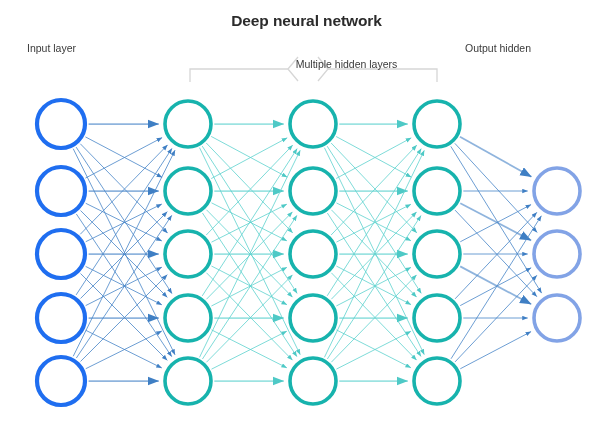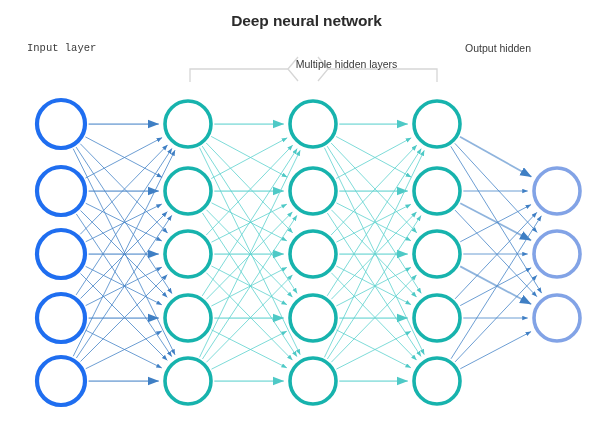--- a/index.html
+++ b/index.html
@@ -39,21 +39,21 @@
     letter-spacing: -0.1px;
     color: #2b2b2b;
   }
   .lbl {
     position: absolute;
     font-size: 10.5px;
     font-weight: normal;
     color: #3a3a3a;
     white-space: nowrap;
   }
-  .lbl-input  { left: 27px;  top: 42px; font-family: Liberation Mono, monospace; }
+  .lbl-input  { left: 27px;  top: 42px; }
   .lbl-hidden { left: 0;  top: 58px; width: 613px; text-align: center; padding-left: 40px; }
   .lbl-output { right: 18px; top: 42px; }
 </style>
 </head>
 <body>
 
 <div id="canvas">
 
   <svg id="net-svg" viewBox="0 0 613 435">
     <defs>

